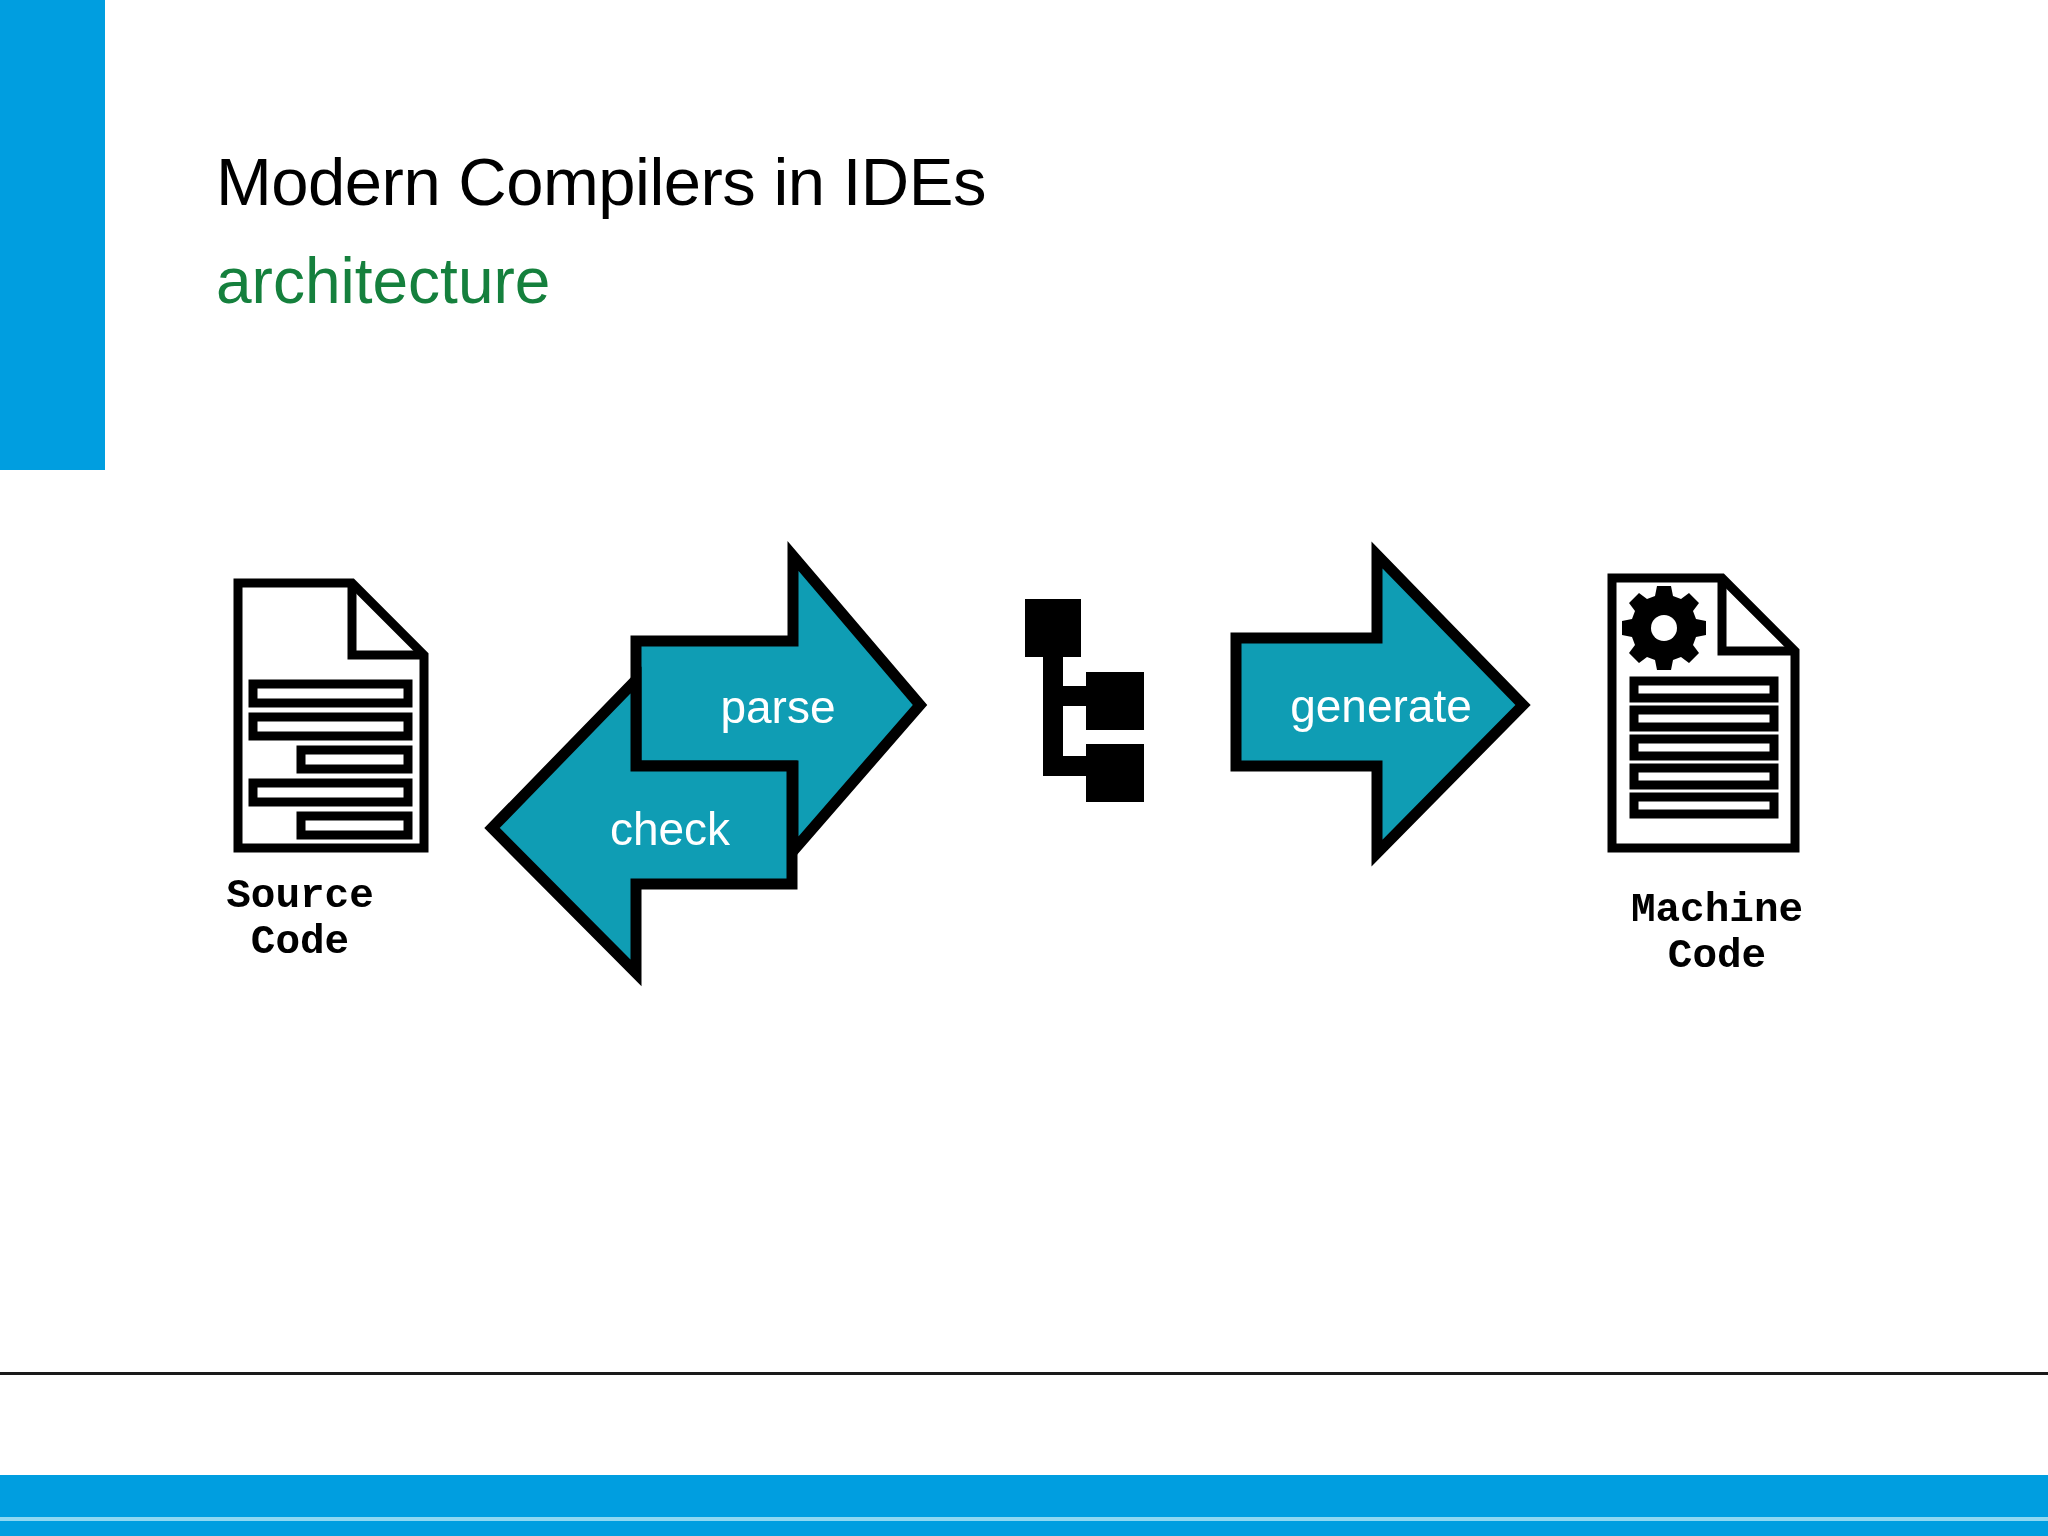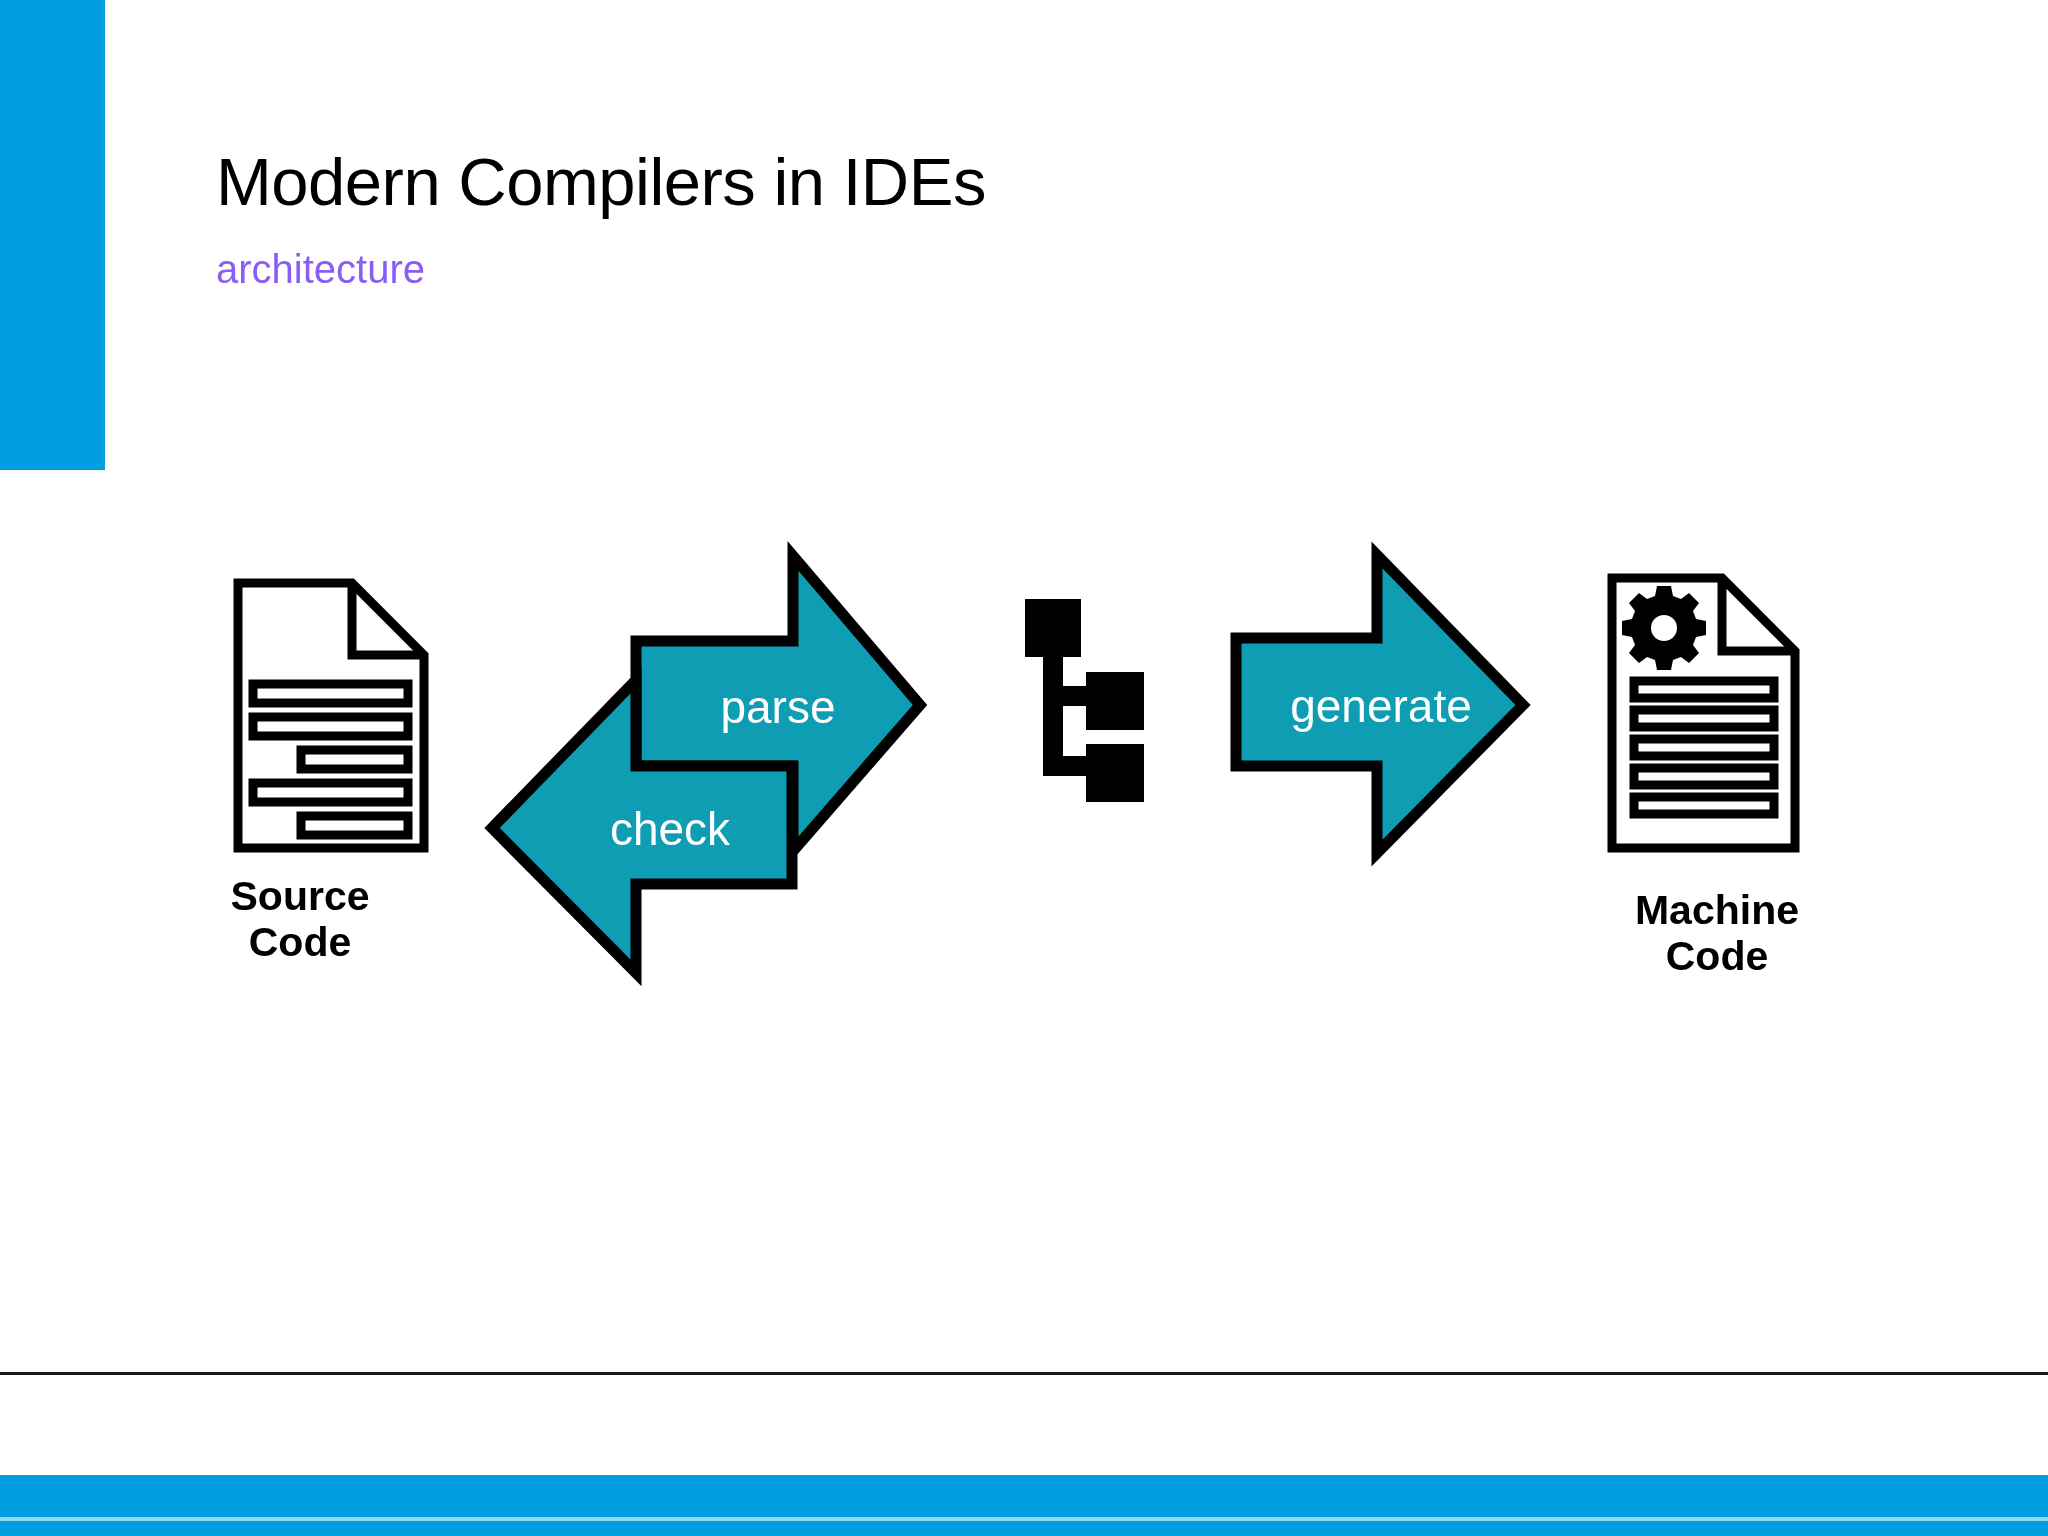--- a/index.html
+++ b/index.html
@@ -38,23 +38,23 @@
   }
   .slide-title {
     font-size: 67px;
     line-height: 1.0;
     color: #000000;
     font-weight: 400;
     letter-spacing: -0.5px;
     white-space: nowrap;
   }
   .slide-subtitle {
-    font-size: 40px;
+    font-size: 64px;
     line-height: 1.0;
-    color: #8b5cf6;
+    color: #15803d;
     font-weight: 400;
     margin-top: 34px;
     white-space: nowrap;
   }
 
   
   .diagram {
     position: absolute;
     left: 0;
     top: 0;
@@ -65,20 +65,21 @@
   .diagram svg { display: block; }
 
   .node-label {
     position: absolute;
     text-align: center;
     font-size: 41px;
     font-weight: bold;
     color: #000000;
     line-height: 1.12;
     white-space: pre-line;
+    font-family: Liberation Mono, monospace;
   }
   #label-source { left: 170px; top: 874px; width: 260px; }
   #label-machine { left: 1572px; top: 888px; width: 290px; }
 
   
   .footer-rule {
     position: absolute;
     left: 0;
     top: 1372px;
     width: 2048px;

